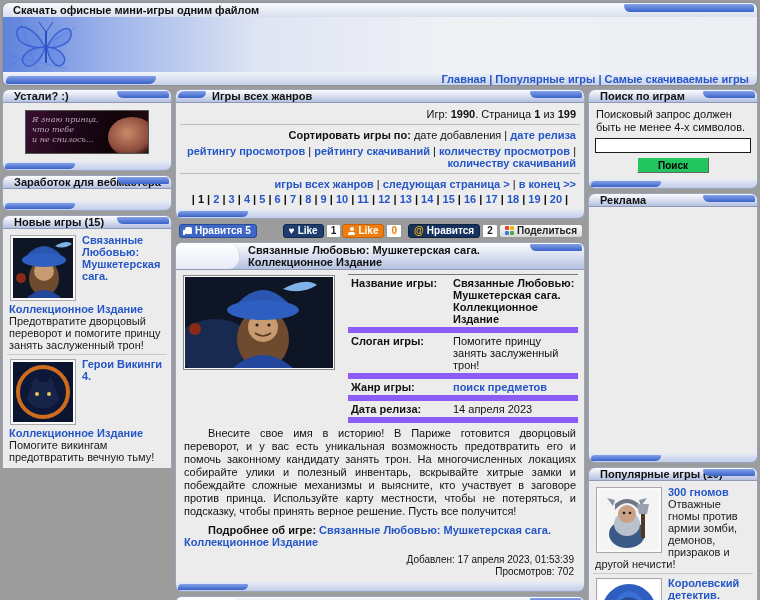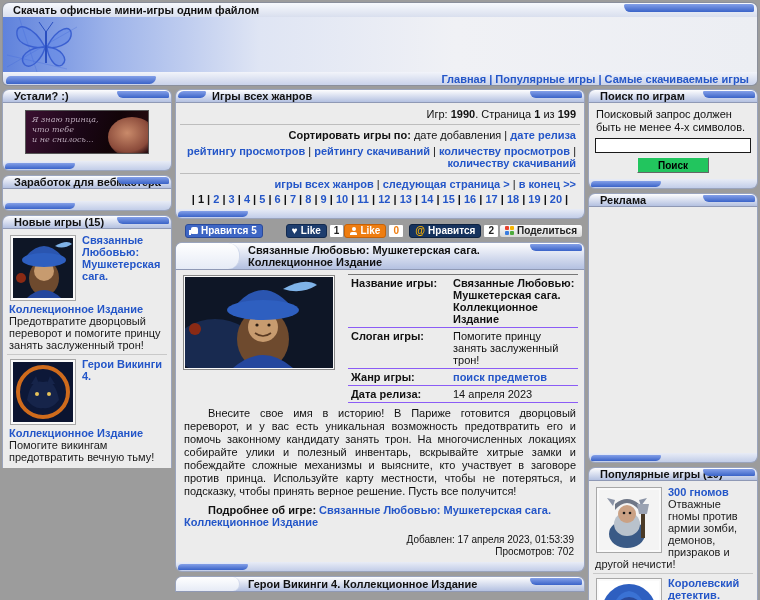--- a/index.html
+++ b/index.html
@@ -123,21 +123,21 @@
   .row-r { text-align:right; padding:2px 4px; }
   .row-c { text-align:center; padding:1px 2px; }
   .hr { border-top:1px solid #bdbdbd; margin:2px 0; }
   .sortlinks a + a::before, .navlinks a + a::before { content:" | "; color:#111; font-weight:normal; }
   .pages { font-weight:bold; }
   .pages::before { content:"| "; color:#111; }
   .pages a::after, .pages .cur::after { content:" | "; color:#111; font-weight:bold; }
   .pages .cur { color:#111; }
 
   
-  .social { display:flex; align-items:center; margin:3px 2px 4px 10px; height:15px; }
+  .social { display:flex; align-items:center; margin:3px 2px 4px 4px; height:15px; }
   .sbtn {
     display:inline-flex; align-items:center; gap:3px;
     height:14px; padding:0 5px; border-radius:3px;
     color:#fff; font-size:10px; font-weight:bold; cursor:pointer; white-space:nowrap;
   }
   .sbtn.fb { background:#3e66c4; border:1px solid #2a4a9a; }
   .sbtn.vk { background:#1d3d6e; border:1px solid #12294e; }
   .sbtn.ok { background:#ee7d10; border:1px solid #c56208; }
   .sbtn.mm { background:#16335e; border:1px solid #0e2240; }
   .sbtn.share { background:linear-gradient(#fdfdfd,#d8d8d8); border:1px solid #9a9a9a; color:#222; }
@@ -159,21 +159,21 @@
   .icon-pin i:nth-child(4){ right:0; bottom:0; background:#4daa3c; }
   .at { color:#ffb400; font-weight:bold; }
 
   
   .g-thumb {
     float:left; width:152px; height:95px; margin:1px 8px 3px 1px;
     background:#fafafa; border:1px solid #888; padding:1px; cursor:pointer;
   }
   .g-thumb svg { display:block; }
   .g-table { width:calc(100% - 166px); margin-left:166px; border-collapse:collapse; }
-  .g-table td { border-bottom:1px solid #8b5cf6; padding:2px 3px; vertical-align:top; }
+  .g-table td { border-bottom:6px solid #8b5cf6; padding:2px 3px; vertical-align:top; }
   .g-table tr:first-child td { border-top:1px solid #777; }
   .g-table .lbl { width:102px; font-weight:bold; white-space:nowrap; }
   .g-table .b { font-weight:bold; }
   .g-desc { text-align:justify; text-indent:24px; line-height:13px; padding:4px 2px 2px 2px; }
   .g-more { padding:4px 2px; font-weight:bold; text-indent:24px; }
   .g-meta { text-align:right; font-size:10px; line-height:12px; padding:2px 4px 0 0; }
 
   
   .search-hint { padding:1px 2px 4px 2px; line-height:13px; }
   .search-input {

